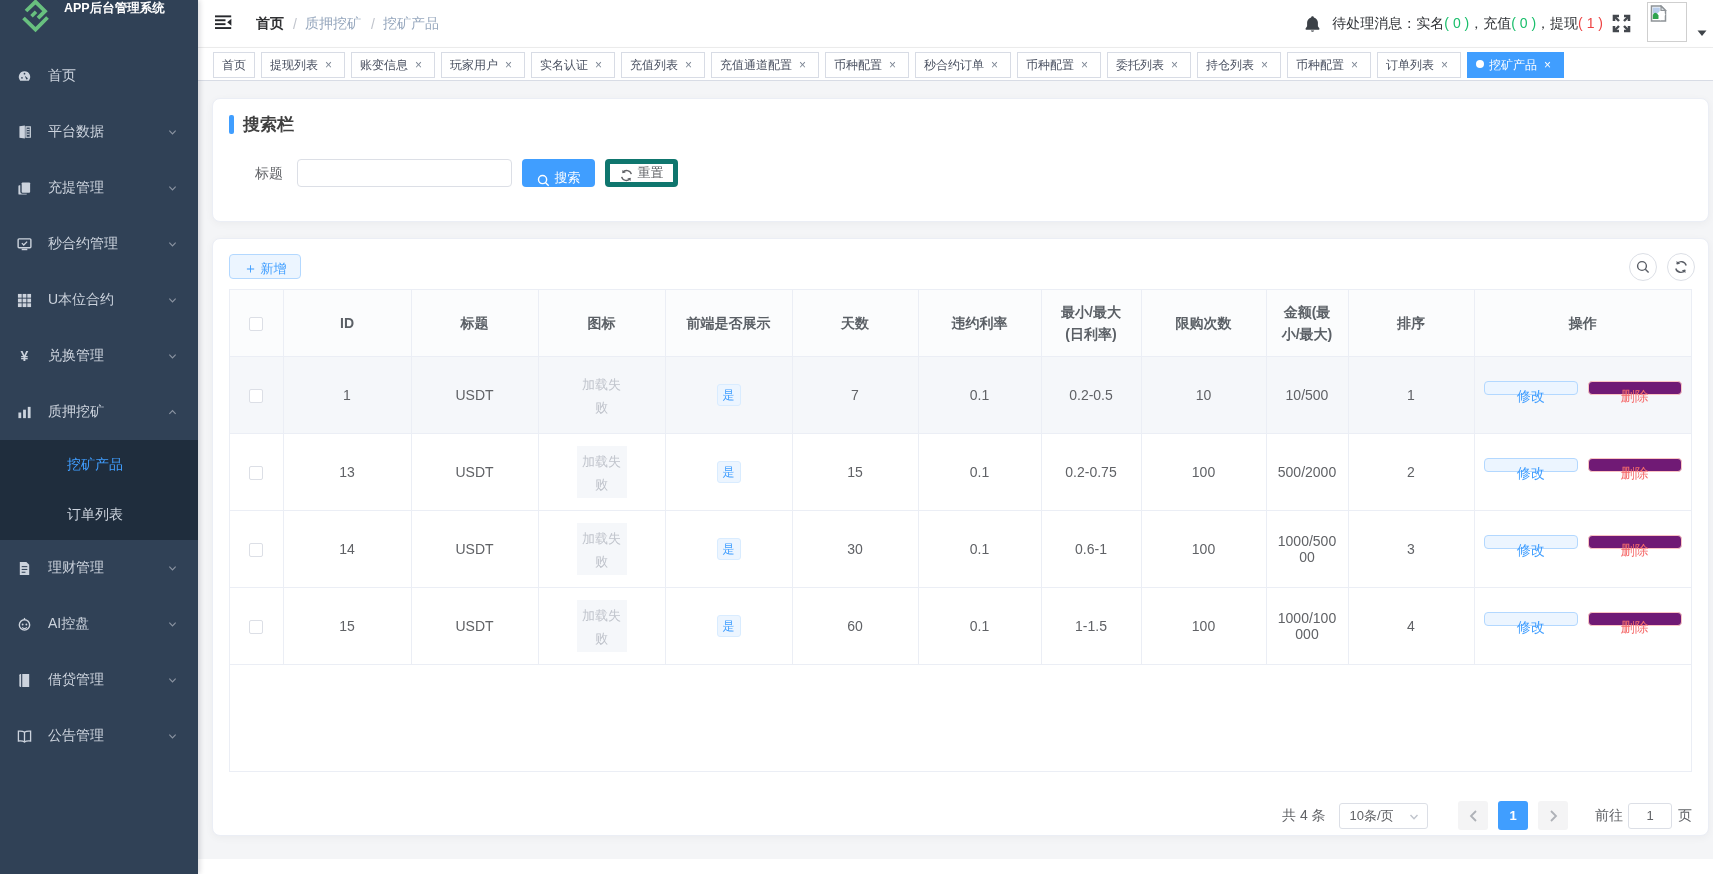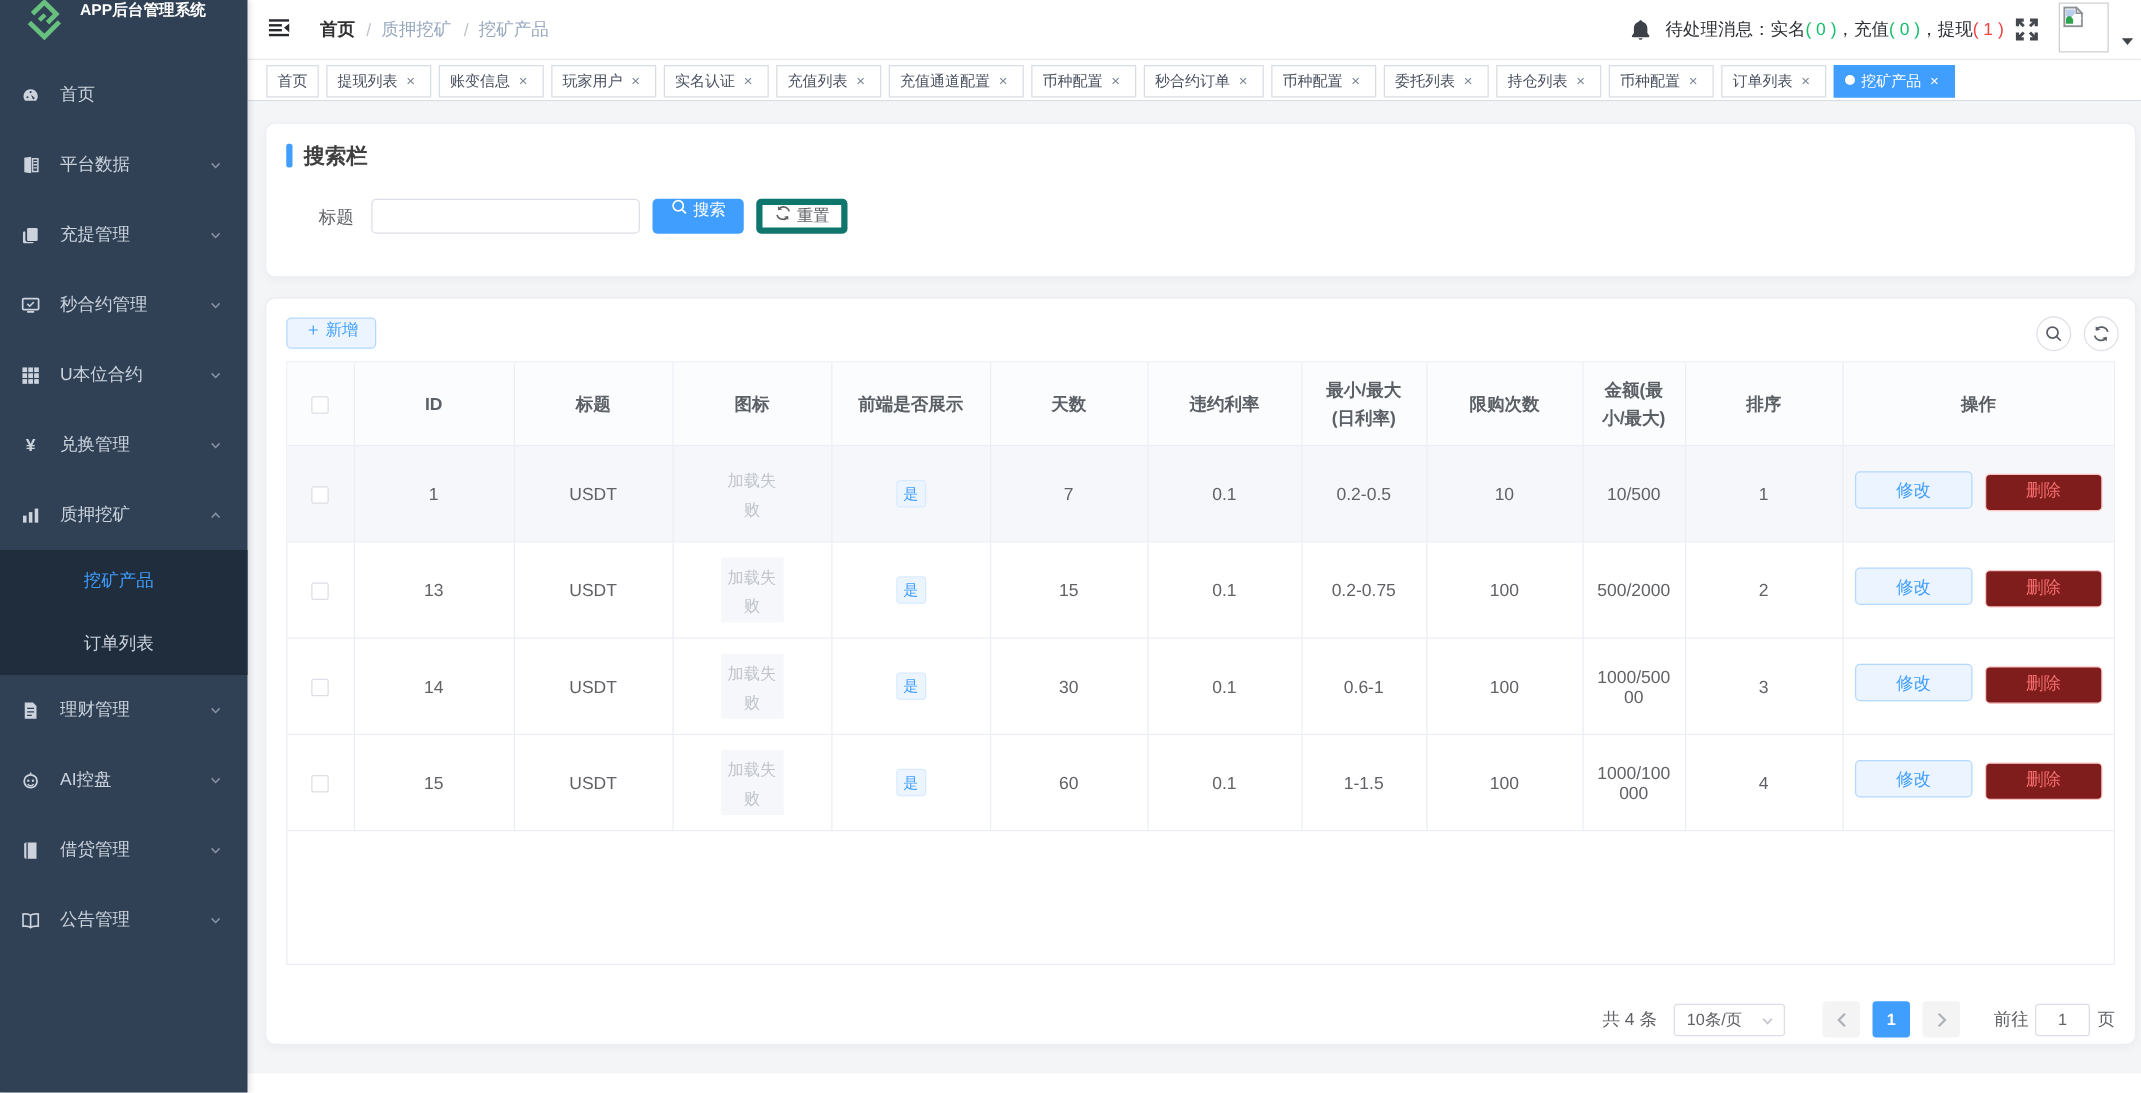--- a/index.html
+++ b/index.html
@@ -35,42 +35,42 @@
 #main { position:absolute; left:198px; top:81px; width:1515px; height:778px; background:#f4f5f7; }
 #bottomwhite { position:absolute; left:198px; top:859px; width:1515px; height:15px; background:#fff; }
 .card { position:absolute; background:#fff; border:1px solid #ebeef5; border-radius:8px; box-shadow:0 2px 8px 0 rgba(0,0,0,.04); }
 #card1 { left:14px; top:17px; width:1497px; height:124px; }
 #card2 { left:14px; top:157px; width:1497px; height:598px; }
 
 #c1bar { position:absolute; left:16px; top:16px; width:5px; height:19px; background:#409eff; border-radius:2px; }
 #c1title { position:absolute; left:30px; top:14px; font-size:17px; font-weight:bold; color:#404040; }
 #c1label { position:absolute; left:42px; top:60px; width:34px; height:28px; line-height:28px; font-size:14px; color:#606266; }
 #c1input { position:absolute; left:84px; top:60px; width:215px; height:28px; border:1px solid #dcdfe6; border-radius:4px; background:#fff; }
-.btn { display:flex; align-items:flex-start; justify-content:center; border-radius:4px; font-size:13px; cursor:default; }
+.btn { display:flex; align-items:flex-end; justify-content:center; border-radius:4px; font-size:13px; cursor:default; }
 #btn-search { position:absolute; left:309px; top:60px; width:73px; height:28px; background:#409eff; color:#fff; }
 #btn-reset { position:absolute; left:392px; top:60px; width:73px; height:28px; background:#fff; border:5px solid #0f766e; color:#606266; }
 
 #btn-add { position:absolute; left:16px; top:15px; width:72px; height:25px; background:#ecf5ff; border:1px solid #b3d8ff; color:#409eff; font-size:13px; }
 .circbtn { position:absolute; top:14px; width:28px; height:28px; border:1px solid #dcdfe6; border-radius:50%; background:#fff; display:flex; align-items:center; justify-content:center; }
 #circ1 { left:1416px; }
 #circ2 { left:1454px; }
 
 #twrap { position:absolute; left:16px; top:50px; width:1463px; height:483px; border:1px solid #ebeef5; }
 table { border-collapse:collapse; table-layout:fixed; width:1461px; }
 th,td { border-right:1px solid #ebeef5; border-bottom:1px solid #ebeef5; text-align:center; font-size:14px; color:#606266; padding:0; }
 th:last-child, td:last-child { border-right:none; }
 th { height:66px; font-weight:bold; color:#5b6066; background:#fbfcfd; line-height:22px; }
 td { height:77px; }
 tr.r1 td { background:#f5f7fa; }
 .cb { display:inline-block; width:14px; height:14px; border:1px solid #dcdfe6; border-radius:2px; background:#fff; vertical-align:middle; }
 .failbox { display:inline-block; width:50px; height:52px; background:#f5f7fa; color:#c0c4cc; font-size:13px; line-height:23px; padding-top:4px; }
 .yestag { display:inline-block; width:24px; height:22px; line-height:20px; background:#ecf5ff; border:1px solid #d9ecff; border-radius:3px; color:#409eff; font-size:12px; }
-.opbtn { display:inline-block; width:94px; height:30px; line-height:28px; border-radius:4px; font-size:14px; position:relative; top:-2px; }
+.opbtn { display:inline-block; width:94px; height:14px; line-height:28px; border-radius:4px; font-size:14px; position:relative; top:-2px; }
 .opedit { background:#ecf5ff; border:1px solid #b3d8ff; color:#409eff; margin-right:10px; }
-.opdel { background:#7f1d1d; border:1px solid #fbc4c4; color:#f56c6c;font-family:Liberation Mono, monospace; }
+.opdel { background:#701a75; border:1px solid #fbc4c4; color:#f56c6c; }
 
 #pag { position:absolute; top:561px; left:0; width:1497px; height:32px; font-size:14px; color:#606266; }
 #pag .tot { position:absolute; left:1069px; top:7px; }
 #pag .psel { position:absolute; left:1126px; top:3px; width:89px; height:26px; border:1px solid #dcdfe6; border-radius:3px; color:#606266; font-size:13px; line-height:24px; text-align:center; padding-right:24px; }
 #pag .psel svg { position:absolute; right:8px; top:8px; }
 .pgbtn { position:absolute; top:1px; width:30px; height:29px; background:#f4f4f5; border-radius:3px; display:flex; align-items:center; justify-content:center; }
 #pprev { left:1245px; }
 #pcur { left:1285px; background:#409eff; color:#fff; font-size:13px; font-weight:bold; }
 #pnext { left:1325px; }
 #pag .goto { position:absolute; left:1382px; top:7px; }

